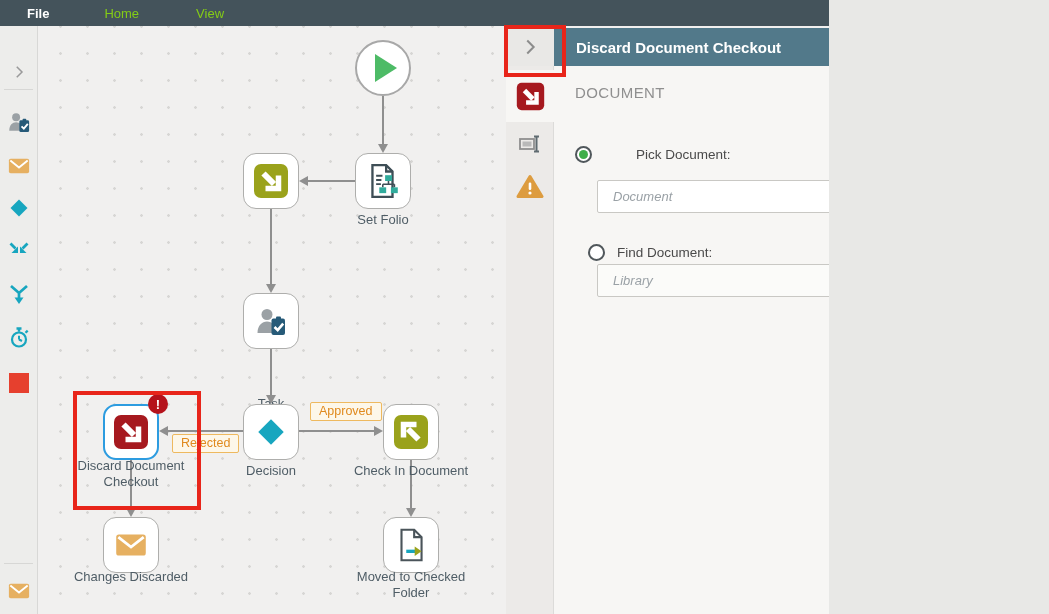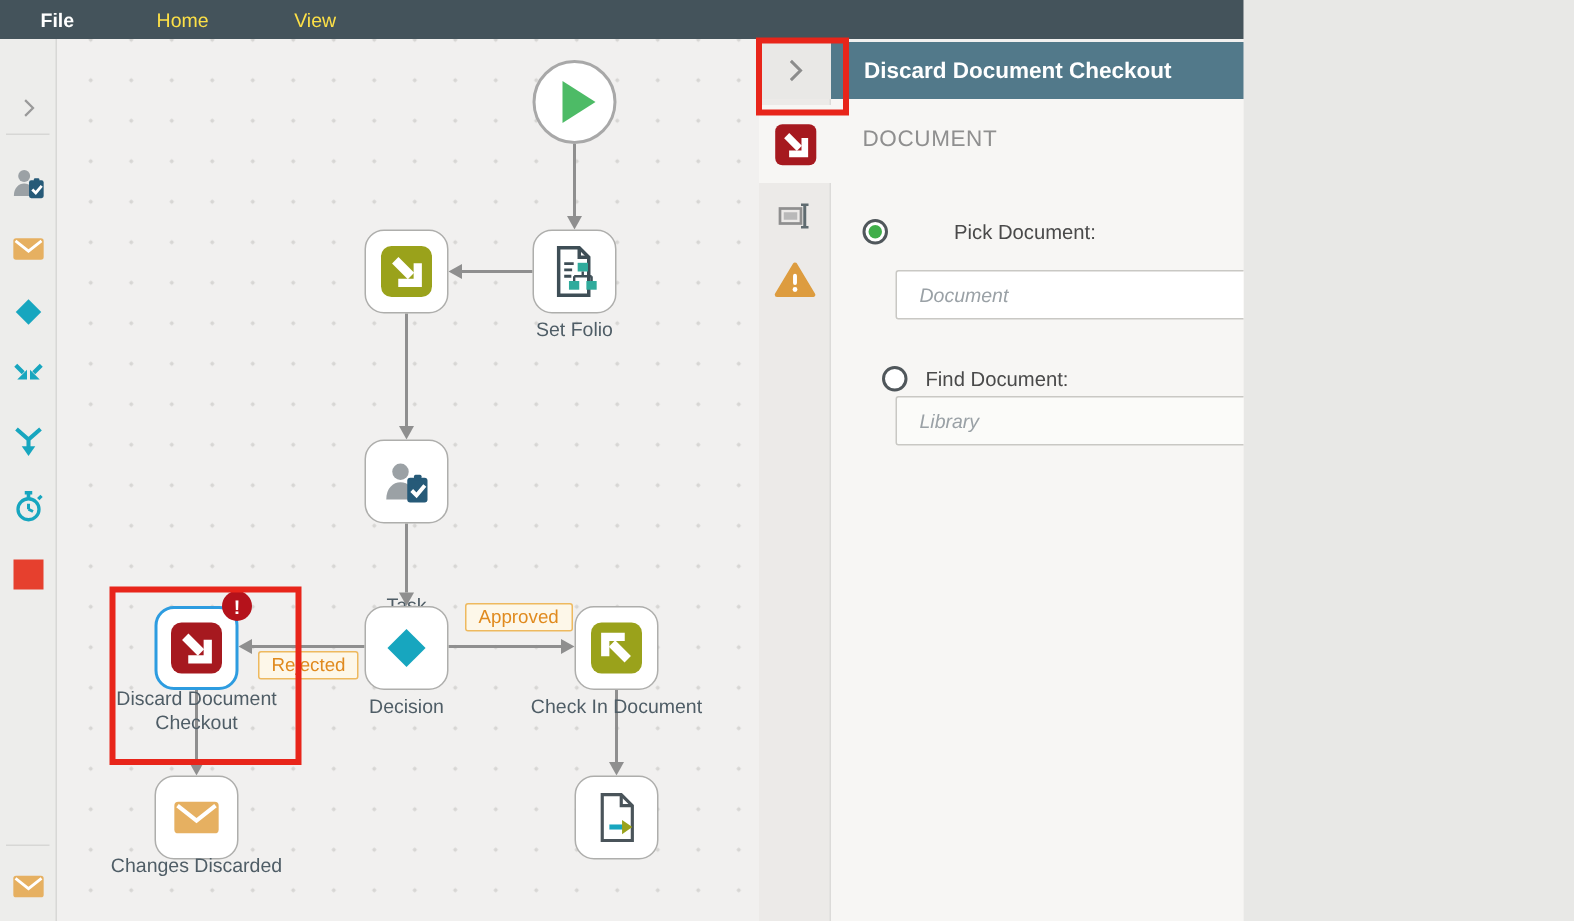--- a/index.html
+++ b/index.html
@@ -6,21 +6,21 @@
   body{font-family:"Liberation Sans",sans-serif;background:#e8e8e6;}
   #page{position:relative;width:829px;height:614px;overflow:hidden;background:#f1f0ef;}
 
   
   .f-teal{fill:var(--teal,#17a6bf)} .s-teal{stroke:var(--teal,#17a6bf)}
   .f-olive{fill:var(--olive,#9aa21b)} .f-dred{fill:var(--dark-red,#a6191f)}
   .f-orange{fill:var(--orange,#e6b061)} .f-green{fill:var(--green,#4dbb66)}
 
   
   #topbar{position:absolute;left:0;top:0;width:1049px;height:26px;background:var(--topbar,#44535b);display:flex;align-items:center;}
-  .menu{color:#fde047;font-size:13px;cursor:default;}
+  .menu{color:#84cc16;font-size:13px;cursor:default;}
   .menu.active{color:#ffffff;font-weight:bold;}
   #menu-file{margin-left:27px;} #menu-home{margin-left:55px;} #menu-view{margin-left:57px;}
   .tb-icons{position:absolute;right:6px;top:2px;display:flex;gap:5px;}
   .tb-btn{width:26px;height:22px;display:flex;align-items:center;justify-content:center;}
 
   
   #toolbox{position:absolute;left:0;top:26px;width:38px;height:588px;background:#ededeb;border-right:1px solid #d8d8d6;box-sizing:border-box;}
   .tbx-item{position:absolute;display:flex;align-items:center;justify-content:center;}
   .tbx-div{position:absolute;left:4px;width:29px;height:1px;background:#d7d7d5;}
 
@@ -277,20 +277,21 @@
   <div class="node" style="left:383px;top:517px;">
     <div class="nbox">
         <svg width="38" height="38" viewBox="0 0 36 36">
           <path d="M9 3.5 h12 l7 7 v22 h-19 z" fill="#fff" stroke="#4a545a" stroke-width="2"></path>
           <path d="M21 3.5 v7 h7" fill="none" stroke="#4a545a" stroke-width="2"></path>
           <path d="M13.5 24 h9" class="s-teal" stroke="var(--olive,#9aa21b)" stroke-width="3.2"></path>
           <polygon points="21.5,19.5 28,24 21.5,28.5" class="f-olive"></polygon>
         </svg>
       </div>
   </div>
+  <div class="nlabel" style="left:351px;top:569px;width:120px;">Moved to Checked Folder</div>
 
   <div class="annotation" style="left:73px;top:391px;width:120px;height:111px;"></div>
   <div class="annotation" style="left:504px;top:25px;width:54px;height:44px;"></div>
 
   <div id="panel">
     <div id="p-collapse">
       <svg width="22" height="22" viewBox="0 0 24 24">
           <polyline points="9,5 16,12 9,19" fill="none" stroke="#8c8c8c" stroke-width="2.2"></polyline>
         </svg>
     </div>

